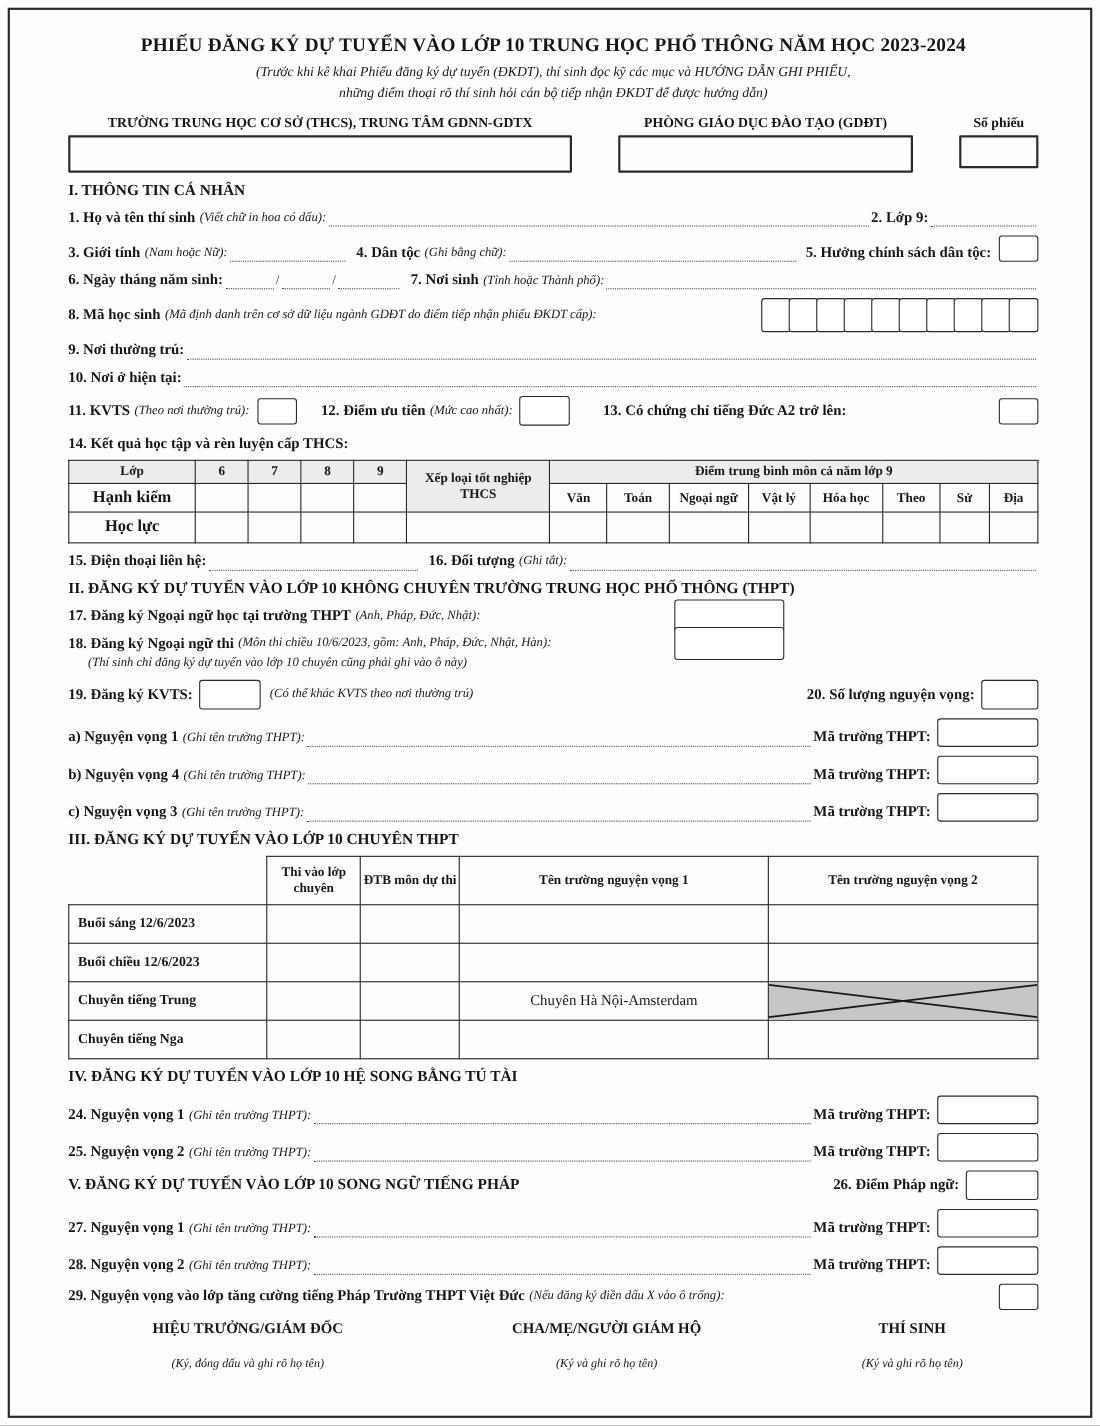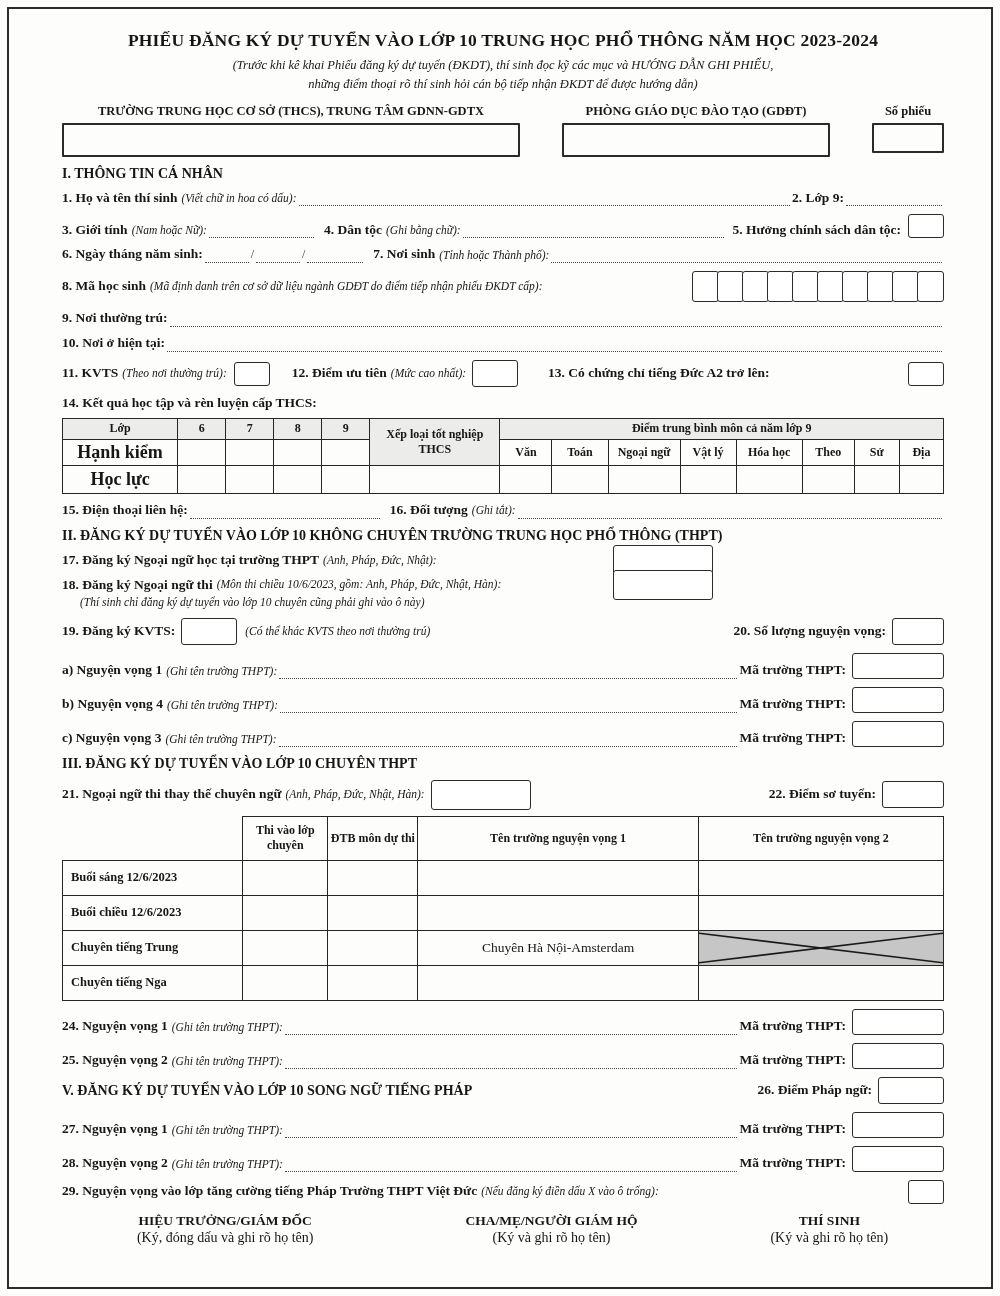--- a/index.html
+++ b/index.html
@@ -41,38 +41,38 @@
   .mhs-cell { width: 27px; height: 31px; border: 1.8px solid #2b2b2b; border-radius: 3px; margin-left: -2px; background:#fff; }
 
   table { border-collapse: collapse; width: 100%; table-layout: fixed; }
   td, th { border: 1.8px solid #262626; font-size: 12px; text-align: center; vertical-align: middle; padding: 1px 2px; overflow: hidden; }
   th { font-weight: bold; }
   .t14 { margin-top: 6px; }
   .t14 .shade { background: #ececea; }
   .t14 tr.r1 td, .t14 tr.r1 th { height: 21px; }
   .t14 tr.r2 td, .t14 tr.r2 th { height: 26px; }
   .t14 tr.r3 td, .t14 tr.r3 th { height: 28px; }
-  .t14 th.rowlbl { font-size: 18px; }
+  .t14 th.rowlbl { font-size: 15px; }
 
   .t23 { margin-top: 6px; padding-left: 16px; }
   .t23 th.blank { border: none; background: transparent; }
   .t23 thead th { height: 44px; font-size: 12px; line-height: 1.25; }
   .t23 tbody td, .t23 tbody th { height: 35px; }
   .t23 tbody th { text-align: left; padding-left: 8px; font-size: 12.5px; }
   .t23 td.school { font-size: 13.5px; }
   .crossed { background: #c6c6c6; padding: 0; position: relative; }
   .crossed svg { display: block; width: 100%; height: 100%; }
 
   .sig-row { display: flex; margin-top: 9px; }
   .sig { text-align: center; }
   .sig1 { width: 37%; }
   .sig2 { width: 37%; }
   .sig3 { width: 26%; }
   .sig-title { font-weight: bold; font-size: 13.5px; }
-  .sig-note { font-size: 14px; margin-top: 1px; }
+  .sig-note { font-style: italic; font-size: 11px; margin-top: 18px; }
 </style>
 </head>
 <body>
 
 <div class="page">
   <div class="frame"></div>
   <div class="content">
 
     <div class="title">PHIẾU ĐĂNG KÝ DỰ TUYỂN VÀO LỚP 10 TRUNG HỌC PHỔ THÔNG NĂM HỌC 2023-2024</div>
     <div class="subtitle">
@@ -284,28 +284,20 @@
     <div class="line">
       <span class="lbl">c) Nguyện vọng 3</span>
       <span class="hint">(Ghi tên trường THPT):</span>
       <span class="dots"></span>
       <span class="lbl">Mã trường THPT:</span>
       <span class="cbox bx-code"></span>
     </div>
 
     <div class="sec-heading">III. ĐĂNG KÝ DỰ TUYỂN VÀO LỚP 10 CHUYÊN THPT</div>
 
-    <div class="line" style="align-items:center">
-      <span class="lbl">21. Ngoại ngữ thi thay thế chuyên ngữ</span>
-      <span class="hint">(Anh, Pháp, Đức, Nhật, Hàn):</span>
-      <span class="cbox bx-wide"></span>
-      <span class="grow"></span>
-      <span class="lbl">22. Điểm sơ tuyển:</span>
-      <span class="cbox bx-med" style="width:62px"></span>
-    </div>
 
 
     <table class="t23">
       <colgroup>
         <col style="width:180px">
           <col style="width:85px">
           <col style="width:90px">
           <col style="width:280px">
           <col style="width:245px">
       </colgroup>
@@ -348,20 +340,21 @@
         <tr>
           <th>Chuyên tiếng Nga</th>
           <td></td>
           <td></td>
           <td class="school"></td>
           <td class="school"></td>
         </tr>
       </tbody>
     </table>
 
+    <div class="sec-heading">IV. ĐĂNG KÝ DỰ TUYỂN VÀO LỚP 10 HỆ SONG BẰNG TÚ TÀI</div>
 
     <div class="line">
       <span class="lbl">24. Nguyện vọng 1</span>
       <span class="hint">(Ghi tên trường THPT):</span>
       <span class="dots"></span>
       <span class="lbl">Mã trường THPT:</span>
       <span class="cbox bx-code"></span>
     </div>
     <div class="line">
       <span class="lbl">25. Nguyện vọng 2</span>

